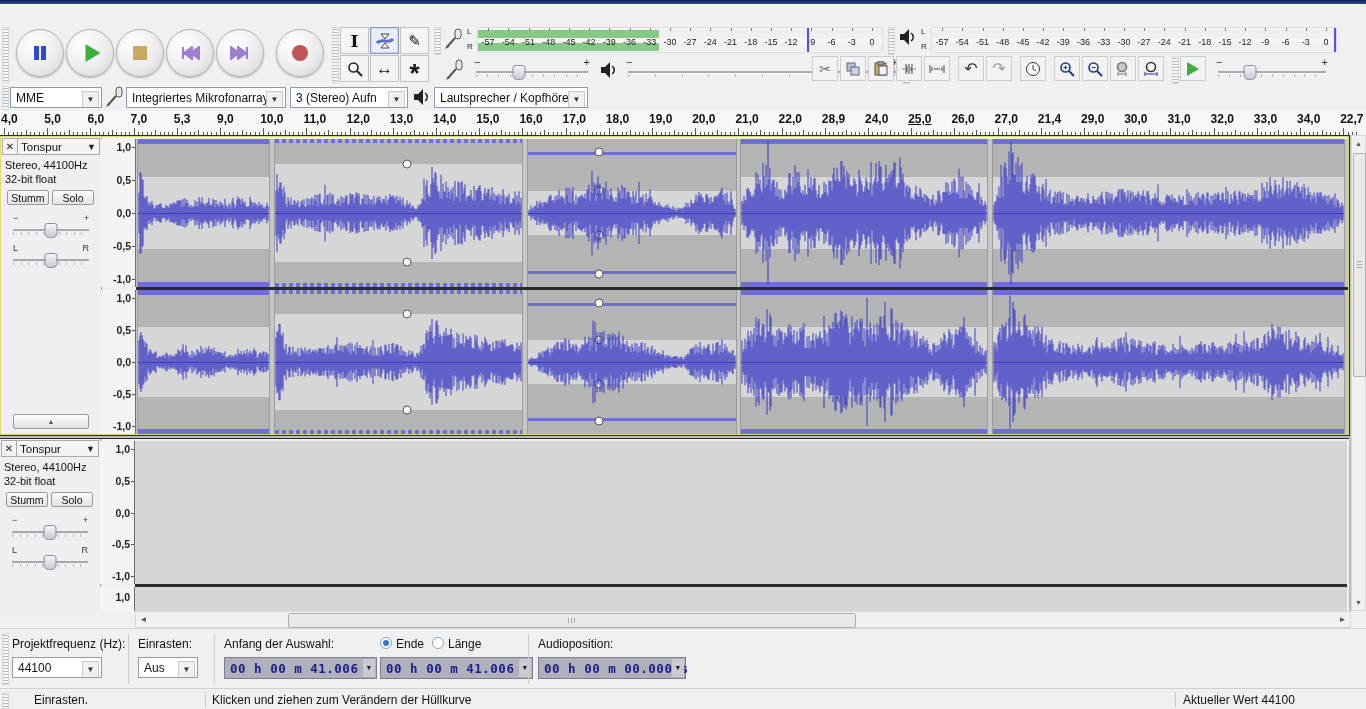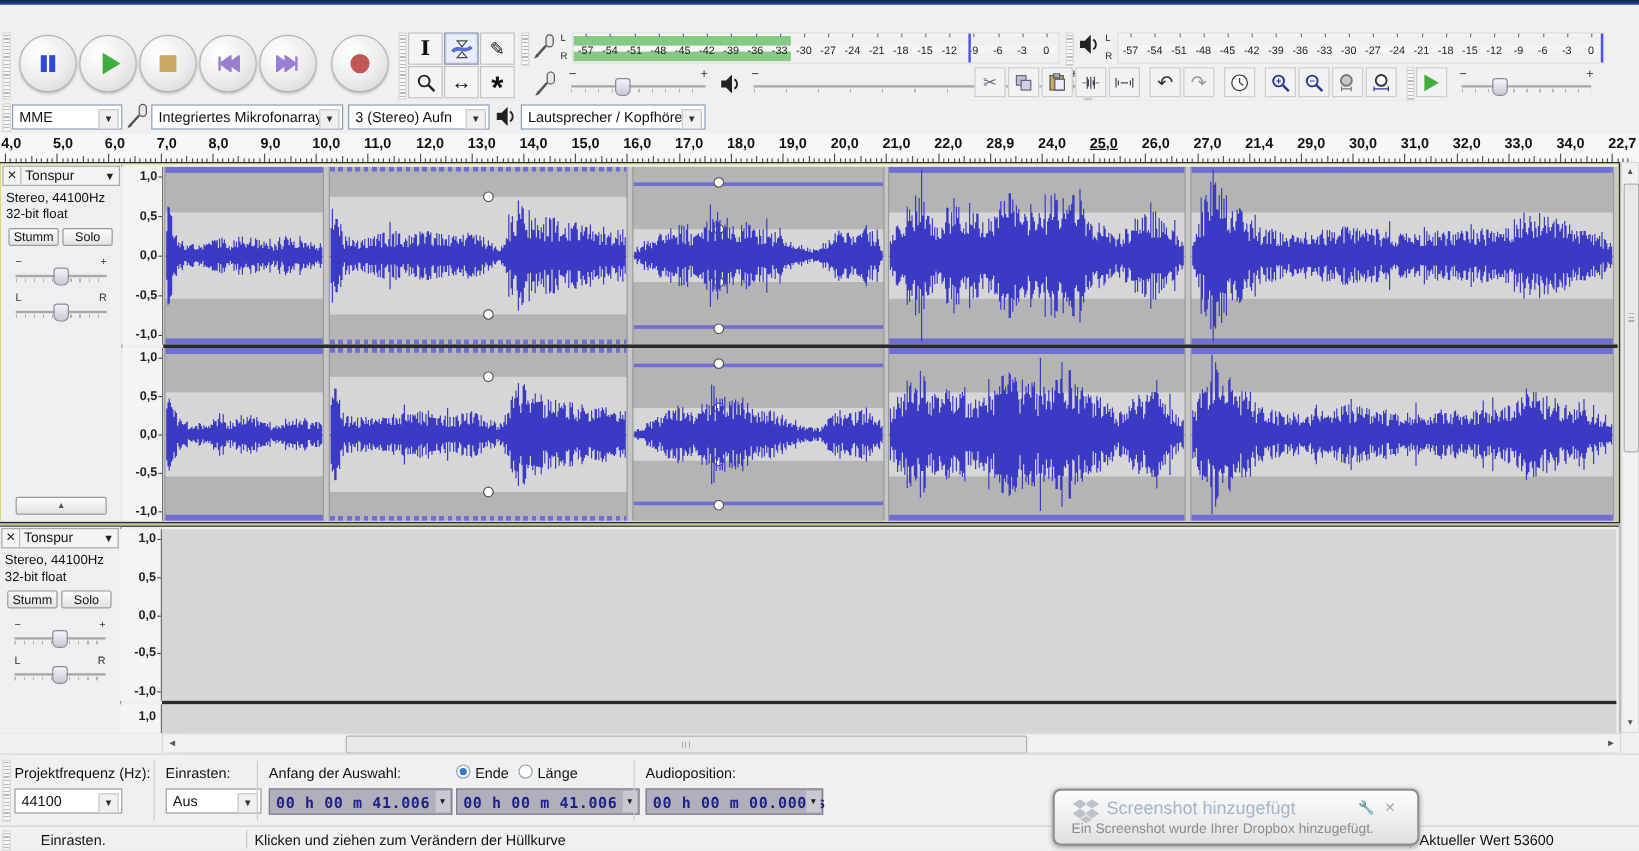--- a/index.html
+++ b/index.html
@@ -469,21 +469,21 @@
       <div class="tl-tick" style="left: 133.6px; height: 7px;"></div>
       <div class="tl-tick" style="left: 137.92px; height: 3px;"></div>
       <div class="tl-tick" style="left: 142.24px; height: 3px;"></div>
       <div class="tl-tick" style="left: 146.56px; height: 3px;"></div>
       <div class="tl-tick" style="left: 150.88px; height: 3px;"></div>
       <div class="tl-tick" style="left: 155.2px; height: 5px;"></div>
       <div class="tl-tick" style="left: 159.52px; height: 3px;"></div>
       <div class="tl-tick" style="left: 163.84px; height: 3px;"></div>
       <div class="tl-tick" style="left: 168.16px; height: 3px;"></div>
       <div class="tl-tick" style="left: 172.48px; height: 3px;"></div>
-      <div class="tl-num" style="left: 173.8px;">8,0</div>
+      <div class="tl-num" style="left: 173.8px;">5,3</div>
       <div class="tl-tick" style="left: 176.8px; height: 7px;"></div>
       <div class="tl-tick" style="left: 181.12px; height: 3px;"></div>
       <div class="tl-tick" style="left: 185.44px; height: 3px;"></div>
       <div class="tl-tick" style="left: 189.76px; height: 3px;"></div>
       <div class="tl-tick" style="left: 194.08px; height: 3px;"></div>
       <div class="tl-tick" style="left: 198.4px; height: 5px;"></div>
       <div class="tl-tick" style="left: 202.72px; height: 3px;"></div>
       <div class="tl-tick" style="left: 207.04px; height: 3px;"></div>
       <div class="tl-tick" style="left: 211.36px; height: 3px;"></div>
       <div class="tl-tick" style="left: 215.68px; height: 3px;"></div>
@@ -988,21 +988,21 @@
 
   <div id="selbar">
     <div class="grip" style="left:2px;top:4px;height:50px;"></div>
     <div class="sel-label" style="left:12px;">Projektfrequenz (Hz):</div>
     <div class="combo" style="left:12px;top:28px;width:90px;border-color:#9a9a9a;">
         <span>44100</span>
         <span class="arrow">▼</span>
       </div>
     <div class="vdiv" style="left:128px;"></div>
     <div class="sel-label" style="left:138px;">Einrasten:</div>
-    <div class="combo" style="left:138px;top:28px;width:80px;border-color:#9a9a9a;">
+    <div class="combo" style="left:138px;top:28px;width:60px;border-color:#9a9a9a;">
         <span>Aus</span>
         <span class="arrow">▼</span>
       </div>
     <div class="vdiv" style="left:214px;"></div>
     <div class="sel-label" style="left:224px;">Anfang der Auswahl:</div>
     <div class="timefield" style="left:224px;width:153px;">
         <span>00 h 00 m 41.006 s</span>
         <span class="tfdd">▼</span>
       </div>
     <div class="radio on" style="left:380px;"></div>
@@ -1020,24 +1020,16 @@
         <span class="tfdd">▼</span>
       </div>
   </div>
 
   <div id="statusbar">
     <div class="grip" style="left:2px;top:3px;height:15px;"></div>
     <div class="abs" style="left:34px;top:4px;">Einrasten.</div>
     <div class="st-div" style="left:205px;"></div>
     <div class="abs" style="left:212px;top:4px;">Klicken und ziehen zum Verändern der Hüllkurve</div>
     <div class="st-div" style="left:1175px;"></div>
-    <div class="abs" style="left:1183px;top:4px;">Aktueller Wert 53600</div>
+    <div class="abs" style="left:1183px;top:4px;">Aktueller Wert 44100</div>
   </div>
 
-  <div id="toast">
-    <svg class="dbx" width="24" height="22" viewBox="0 0 24 22">
-        <path d="M7 1 1 5l6 4 6-4zM17 1l6 4-6 4-6-4zM1 13l6-4 6 4-6 4zM23 13l-6-4-6 4 6 4zM7 18l5 3 5-3-5-3z" fill="#bcc3ca"></path>
-      </svg>
-    <div class="t-title">Screenshot hinzugefügt</div>
-    <div class="t-tools"><span>🔧</span><span>✕</span></div>
-    <div class="t-body">Ein Screenshot wurde Ihrer Dropbox hinzugefügt.</div>
-  </div>
 </div>
 
 </body></html>

